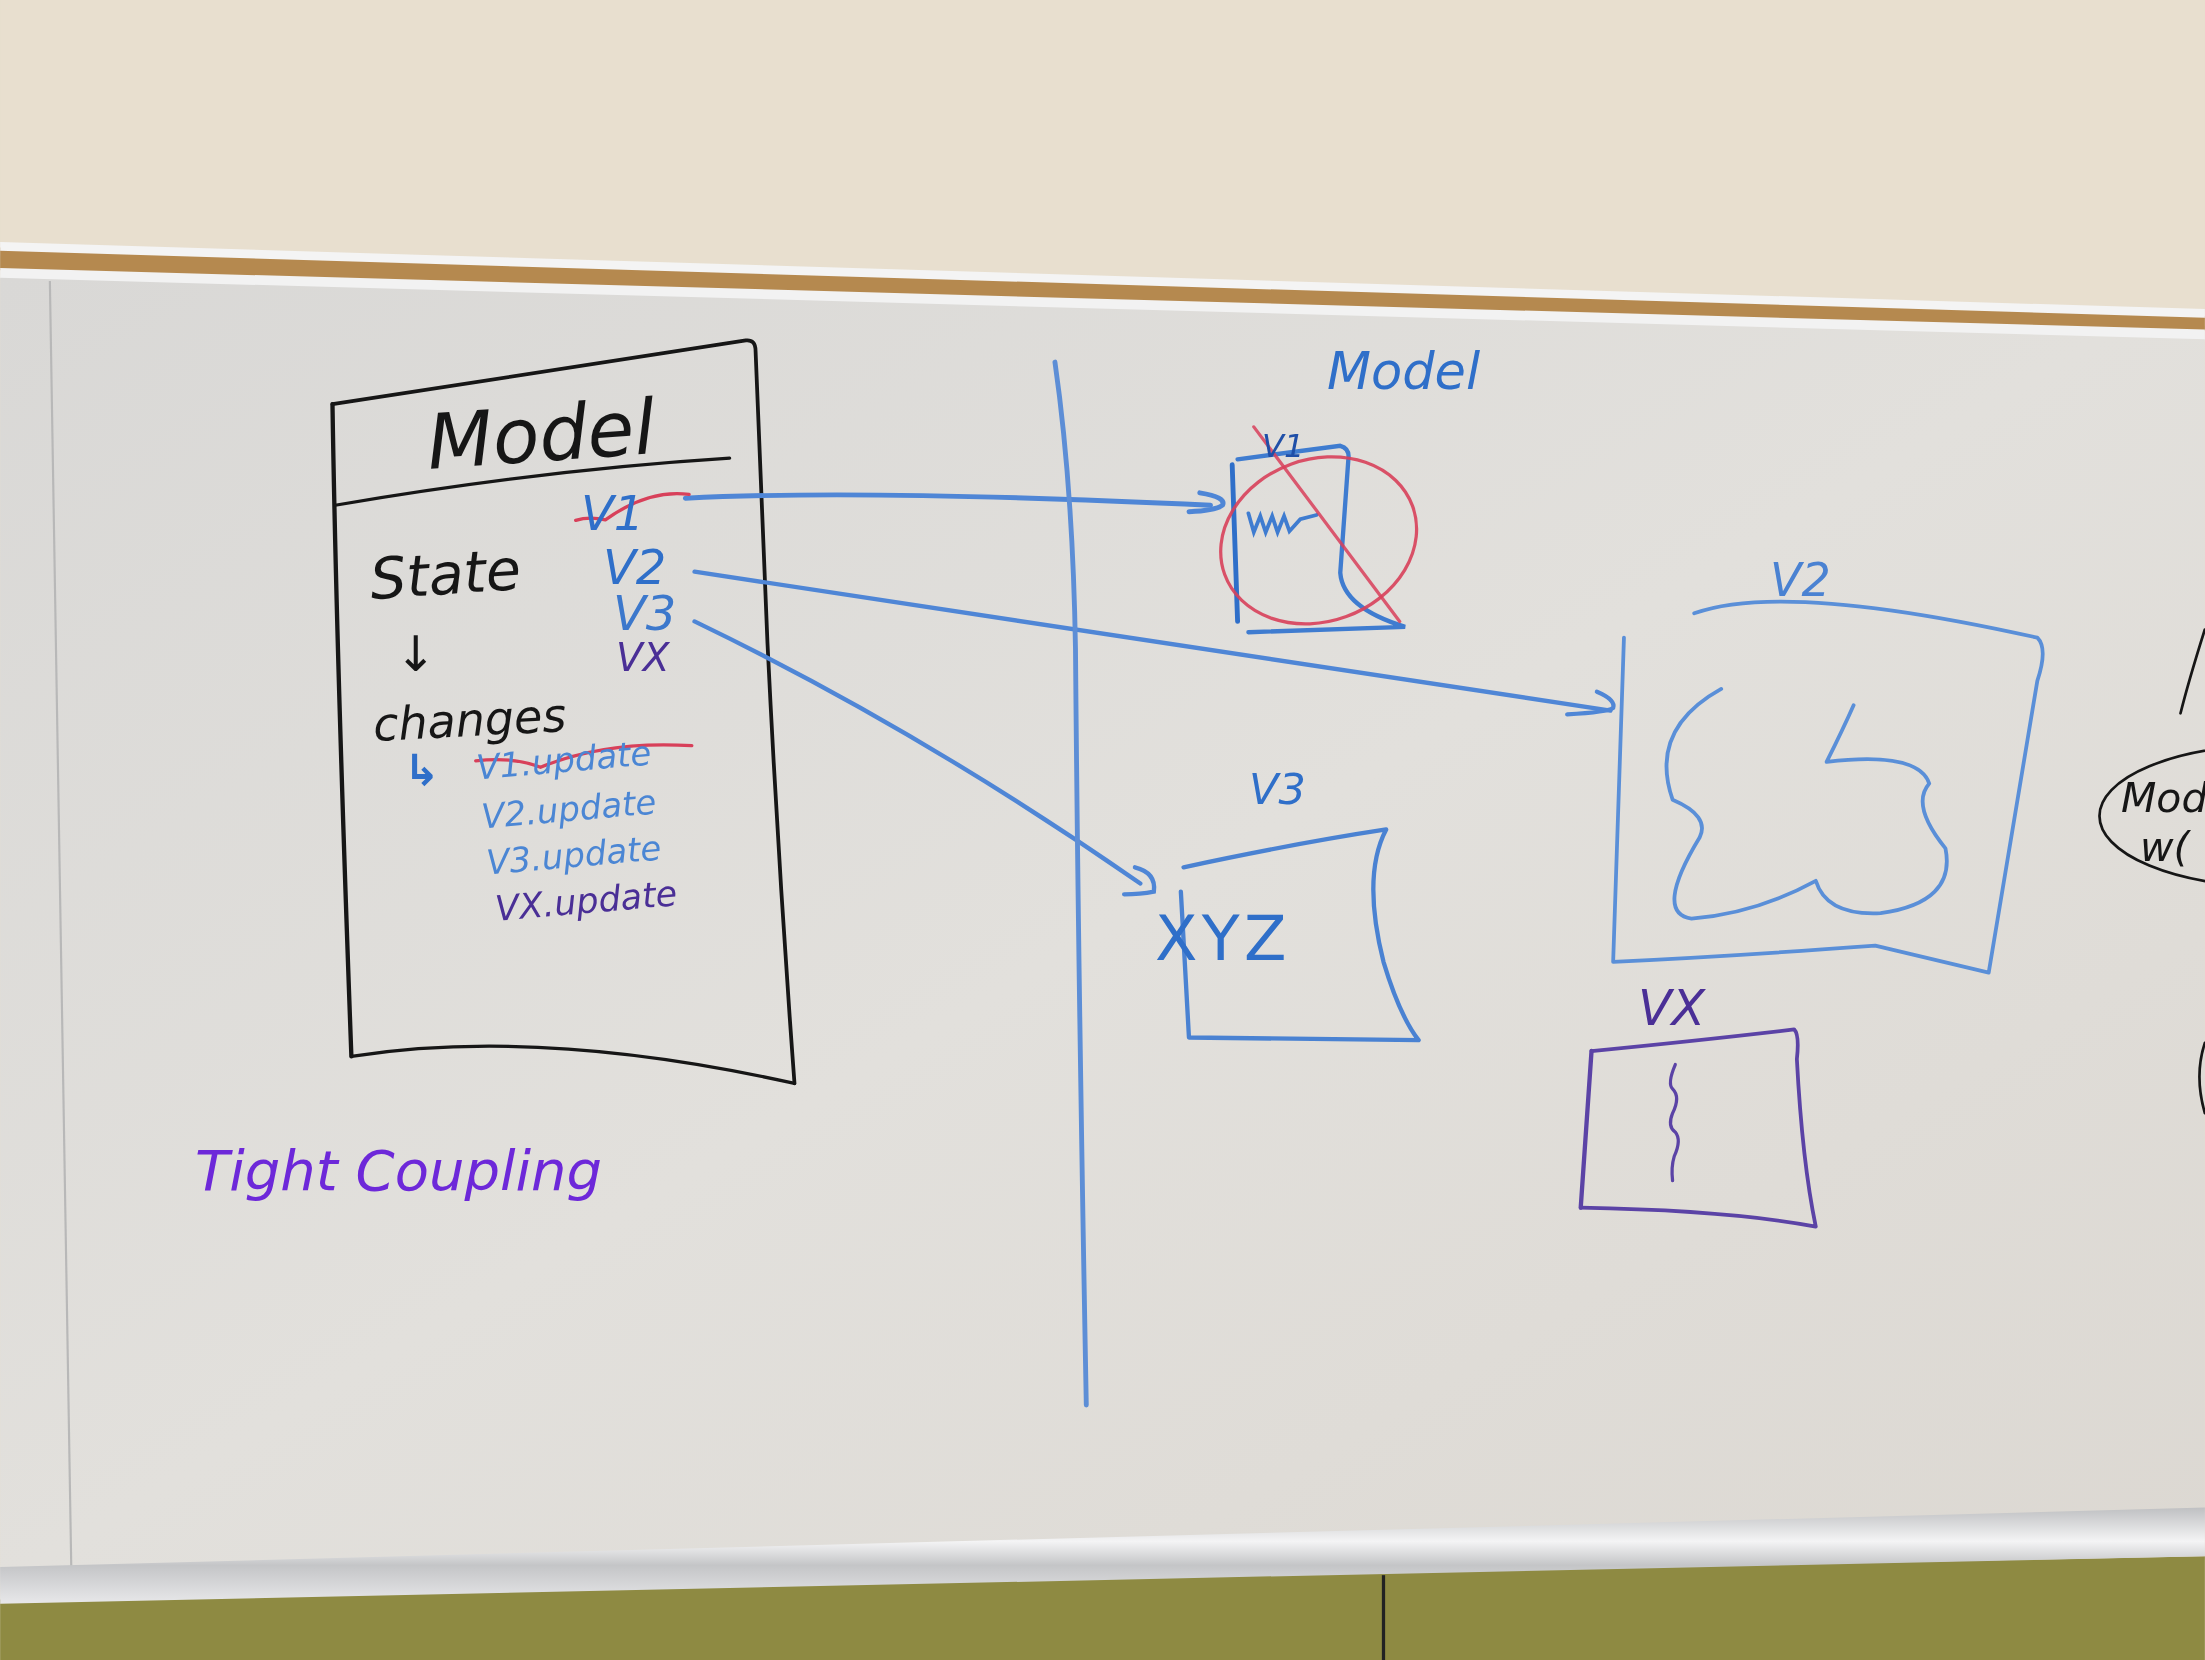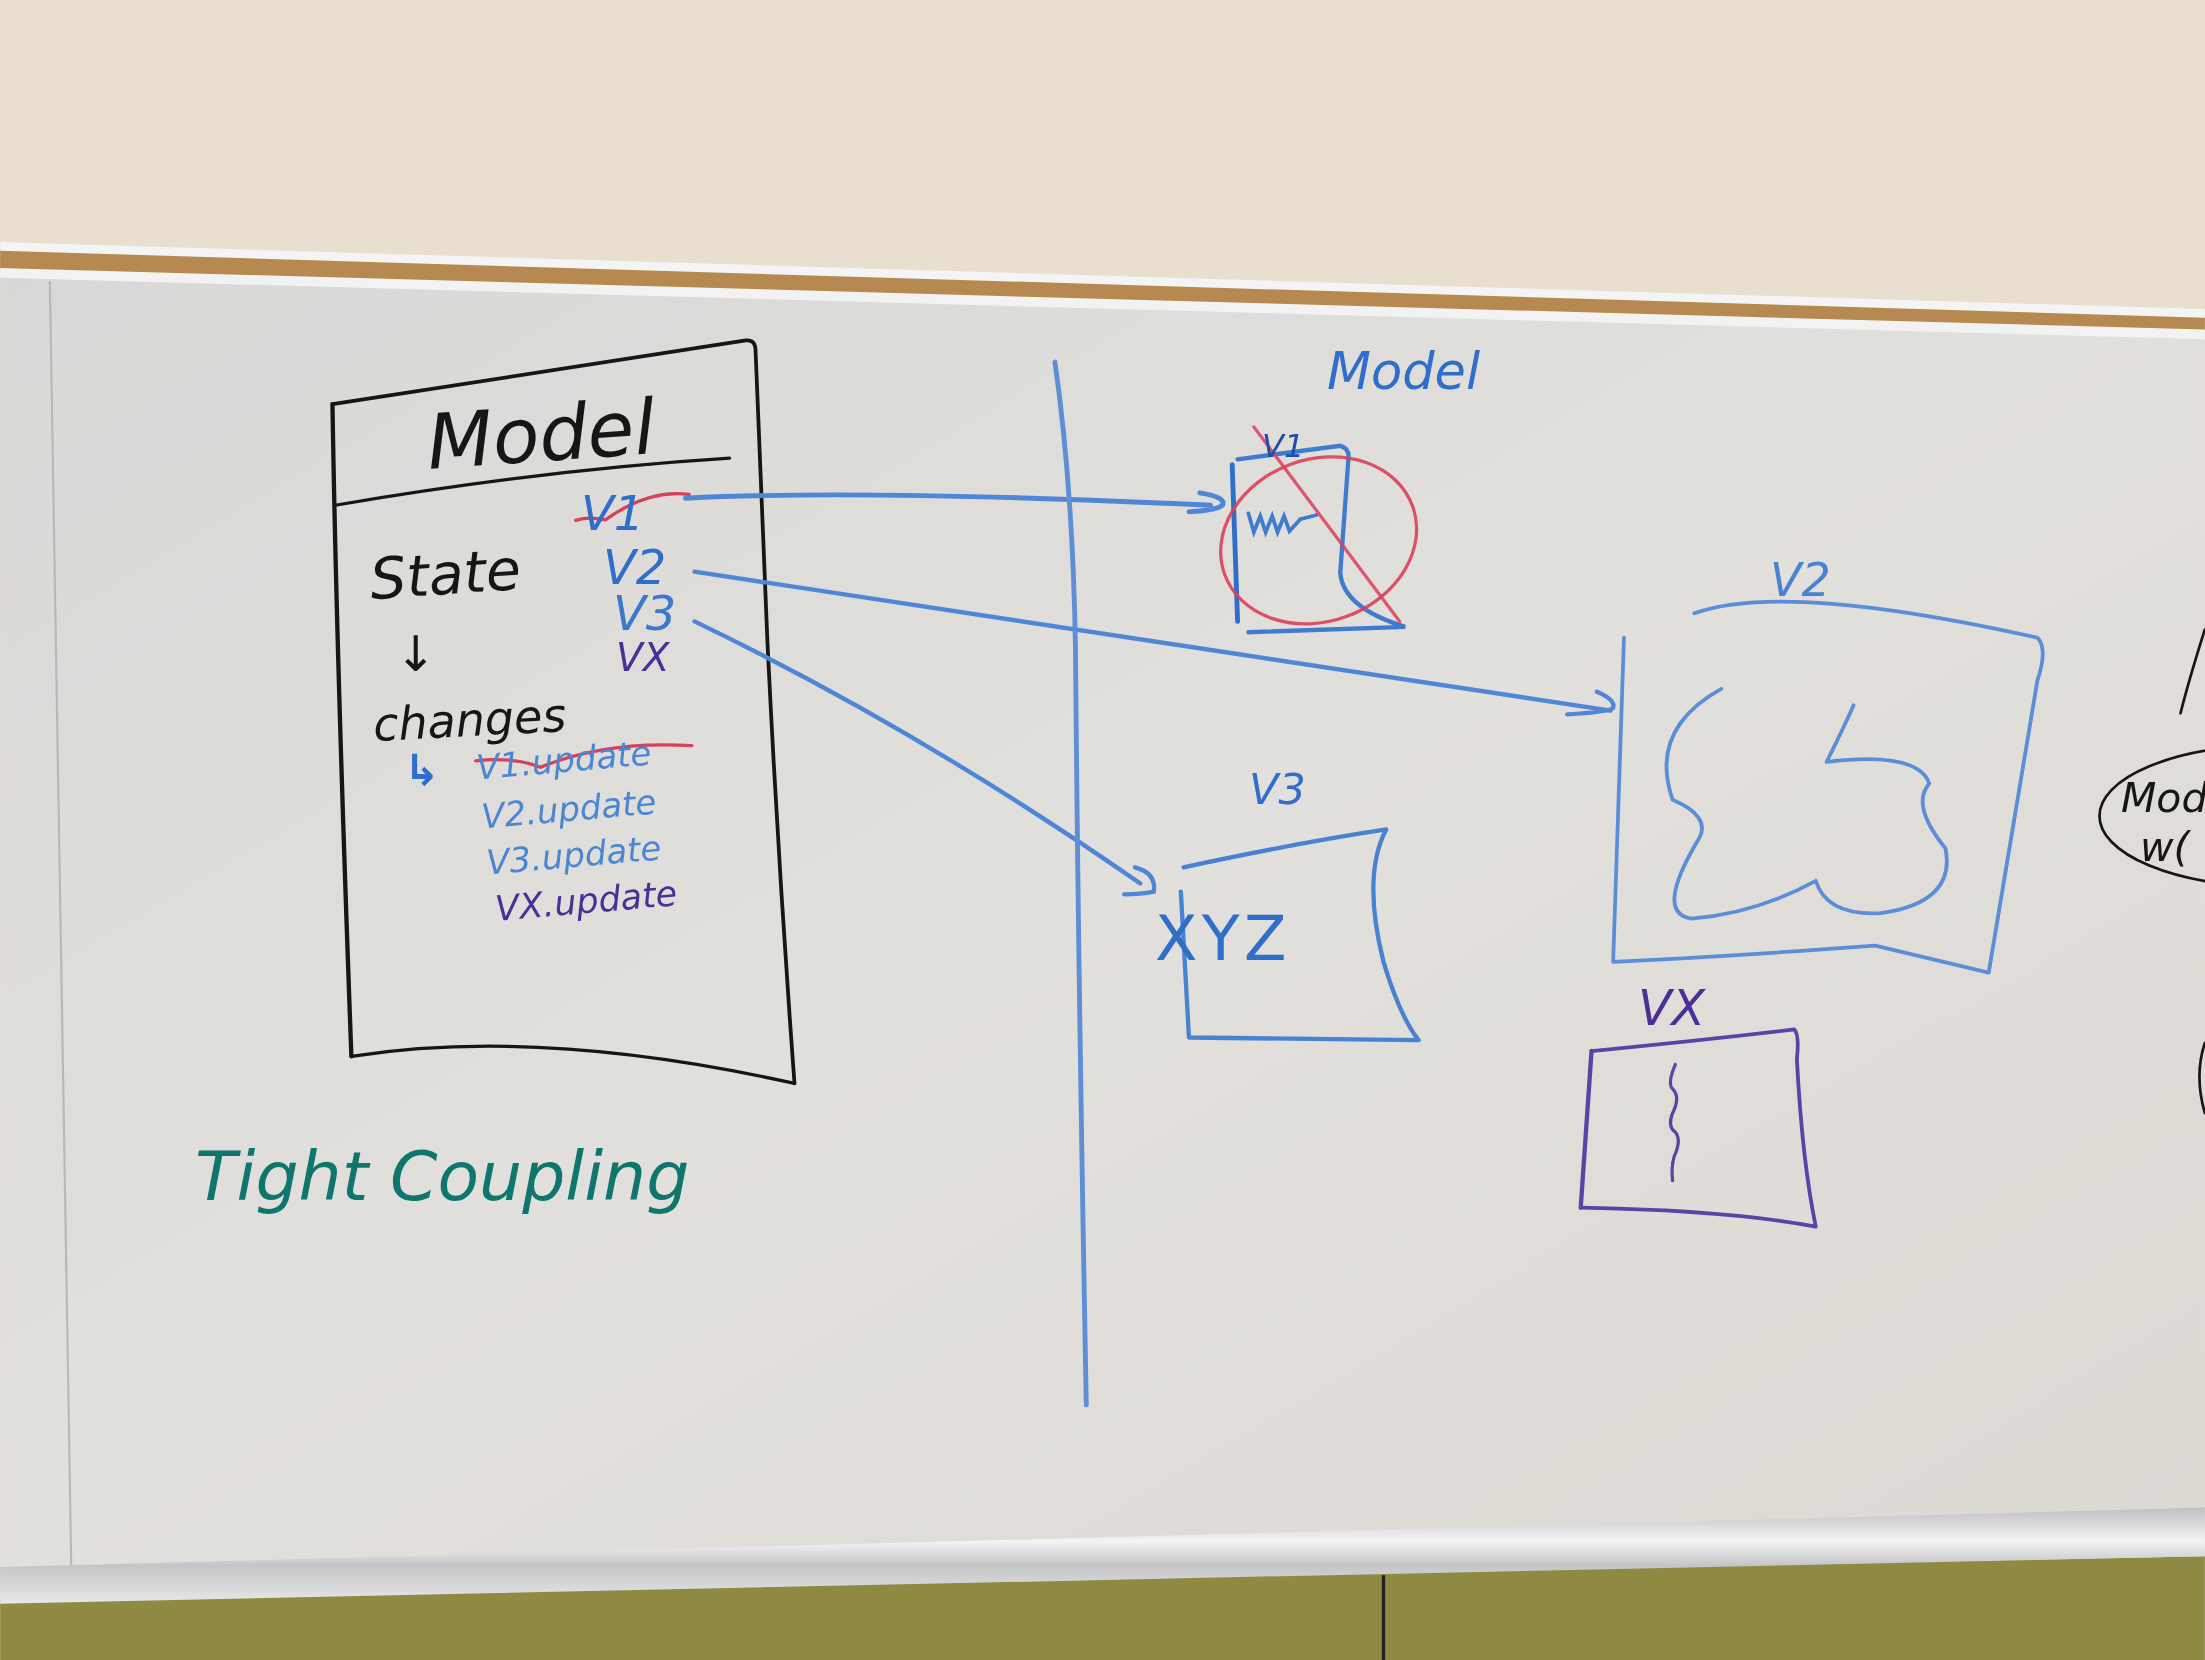--- a/index.html
+++ b/index.html
@@ -115,17 +115,17 @@
 <div class="lbl hw" style="left:486px; top:838px; font-size:34px; color:#4b86d4; transform:rotate(-5deg);">V3.update</div>
 <div class="lbl hw" style="left:495px; top:884px; font-size:35px; color:#4a2f96; transform:rotate(-5deg);">VX.update</div>
 
 <div class="lbl hw" style="left:1327px; top:346px; font-size:51px; color:#2f6fc9;">Model</div>
 <div class="lbl hw" style="left:1262px; top:430px; font-size:32px; color:#1f4fa8;">V1</div>
 <div class="lbl hw" style="left:1770px; top:557px; font-size:46px; color:#4a82d2;">V2</div>
 <div class="lbl hw" style="left:1249px; top:768px; font-size:43px; color:#2f6fc9;">V3</div>
 <div class="lbl" style="left:1155px; top:908px; font-size:62px; color:#2f6fc9; letter-spacing:4.3px;">XYZ</div>
 <div class="lbl hw" style="left:1638px; top:984px; font-size:49px; color:#4a2f96;">VX</div>
 
-<div class="lbl hw" style="left:195px; top:1143px; font-size:68px; color:#0f766e;">Tight Coupling</div>
+<div class="lbl hw" style="left:195px; top:1143px; font-size:56px; color:#6d28d9;">Tight Coupling</div>
 
 <div class="lbl hw" style="left:2121px; top:778px; font-size:41px; color:#161616;">Mod</div>
 <div class="lbl hw" style="left:2140px; top:827px; font-size:41px; color:#161616;">w(</div>
 
 
 </body></html>

